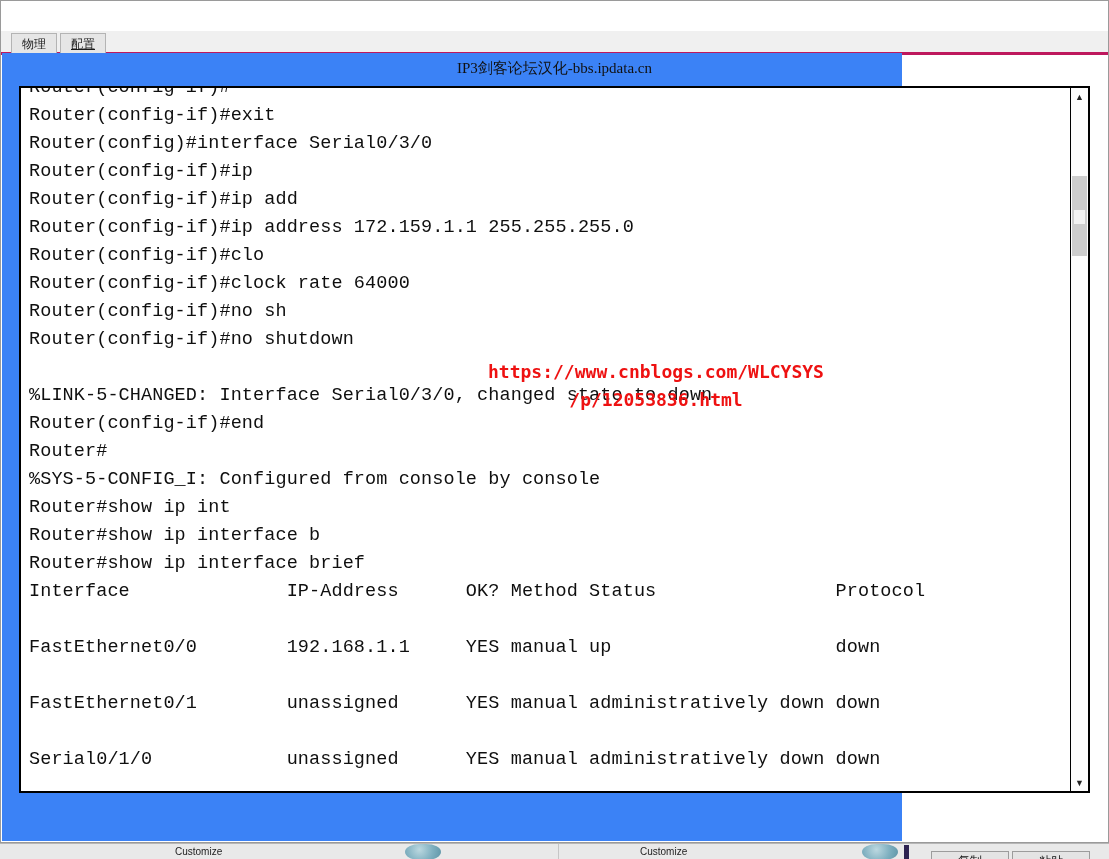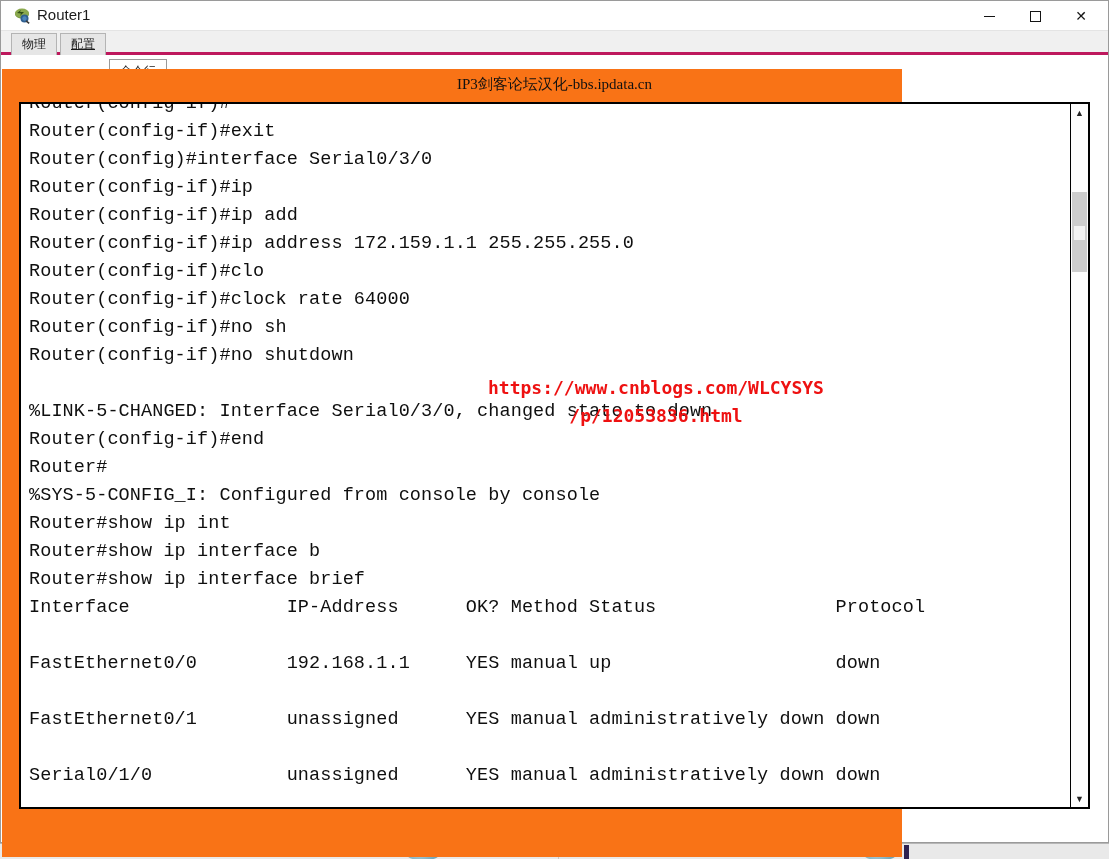--- a/index.html
+++ b/index.html
@@ -193,23 +193,23 @@
     top: 1px;
     margin-top: 27px;
   }
   #tab-0 { left: 10px; }
   #tab-1 { left: 59px; text-decoration: underline; }
   #tab-2 { left: 108px; }
 
   
   #cli-pane {
     position: absolute;
-    left: 1px; top: 68px;
+    left: 1px; top: 52px;
     width: 900px; height: 788px;
-    background: #f97316;
+    background: #3b82f6;
   }
 
   #cli-heading {
     position: absolute;
     left: 0; top: 6px;
     width: 1105px;
     text-align: center;
     font-size: 15px;
     color: #111;
     font-family: "Liberation Serif", serif;
@@ -343,41 +343,20 @@
   <div class="cell" style="left:559px;width:550px;"></div>
   <div class="cust" style="left:175px;">Customize</div>
   <div class="cust" style="left:640px;">Customize</div>
   <div class="globe" style="left:405px;"></div>
   <div class="globe" style="left:862px;"></div>
   <div class="darkbar" style="left:904px;"></div>
 </div>
 
 <div id="router-window">
 
-  <div id="title-bar">
-    <svg id="app-icon" viewBox="0 0 18 18">
-      <ellipse cx="9" cy="7" rx="7" ry="4.6" fill="#6f8f3a"></ellipse>
-      <ellipse cx="9" cy="6.2" rx="7" ry="4.6" fill="#8ba94e"></ellipse>
-      <path d="M4 6 L8 3 L7 5 L11 5 L7 9 L8 6.6 Z" fill="#2f4d16"></path>
-      <circle cx="11.5" cy="11.5" r="4" fill="#2f5f8f"></circle>
-      <circle cx="11.5" cy="11.5" r="2.2" fill="#4d86bd"></circle>
-      <rect x="13.6" y="13.2" width="4" height="1.6" transform="rotate(40 13.6 13.2)" fill="#3a3a3a"></rect>
-    </svg>
-    <div id="title-text">Router1</div>
-
-    <div class="win-btn" id="btn-min">
-      <span class="bar-glyph"></span>
-    </div>
-    <div class="win-btn" id="btn-max">
-      <span class="sq-glyph"></span>
-    </div>
-    <div class="win-btn" id="btn-close">
-      <span class="glyph">✕</span>
-    </div>
-  </div>
 
   <div id="tab-row">
     <div class="tab" id="tab-0">
       <span>物理</span>
     </div>
     <div class="tab" id="tab-1">
       <span>配置</span>
     </div>
     <div class="tab active" id="tab-2">
       <span>命令行</span>

